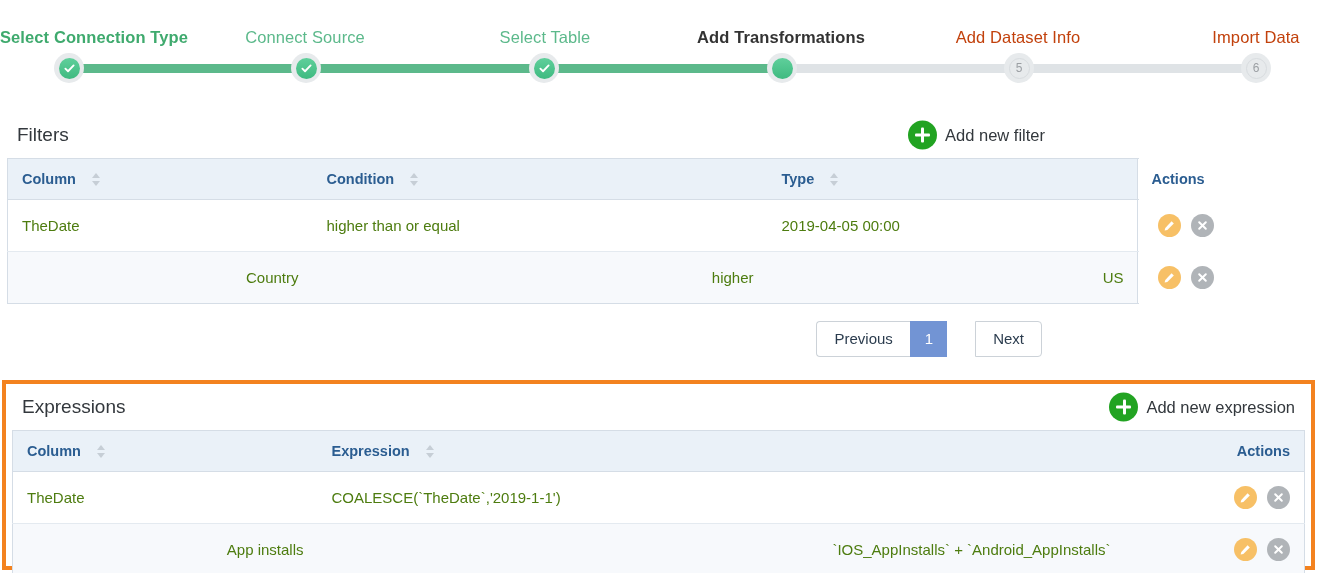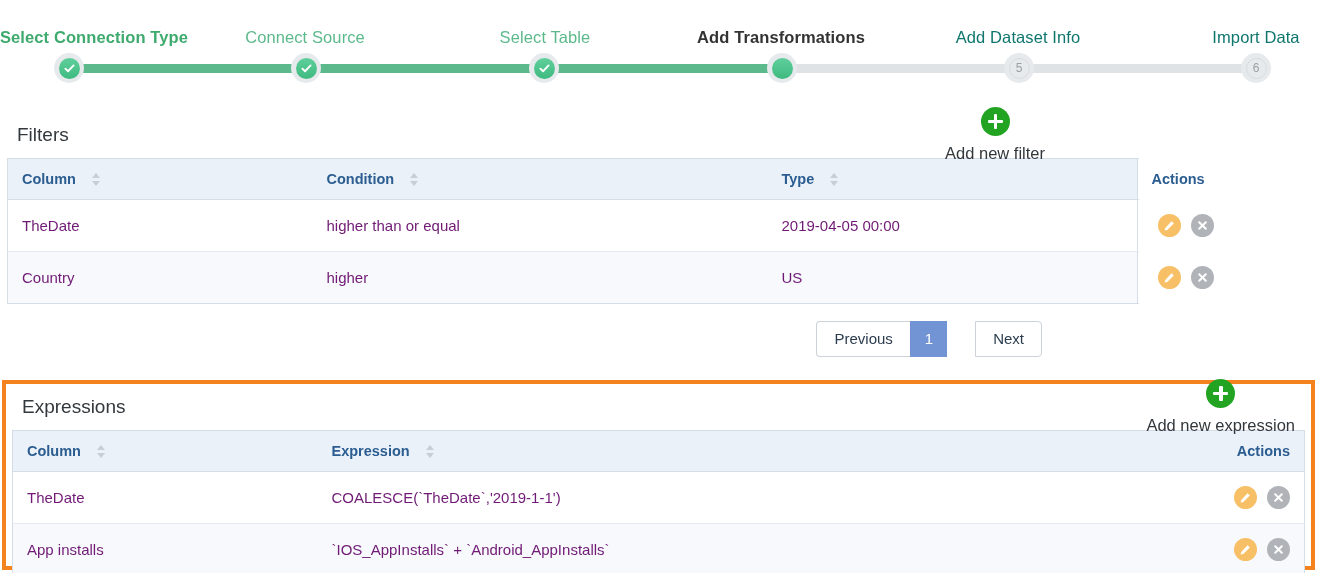--- a/index.html
+++ b/index.html
@@ -15,21 +15,21 @@
   
   .stepper { position: absolute; left: 0; top: 0; width: 1319px; height: 100px; }
   .step-labels { position: relative; height: 30px; }
   .step-label {
     position: absolute; top: 28px; transform: translateX(-50%);
     font-size: 16.5px; white-space: nowrap; letter-spacing: .1px;
   }
   .step-label.done { color: #5cb98b; }
   .step-label.done.first { color: #3faa6e; font-weight: bold; }
   .step-label.current { color: #333333; font-weight: bold; }
-  .step-label.todo { color: #0f766e; }
+  .step-label.todo { color: #c2410c; }
 
   .track {
     position: absolute; left: 69px; right: 63px; top: 64px; height: 9px;
     background: #dfe3e6; border-radius: 5px;
   }
   .track-fill {
     position: absolute; left: 0; top: 0; height: 9px;
     background: #5cb98b; border-radius: 5px;
   }
   .node {
@@ -54,21 +54,20 @@
   }
   .section-title {
     position: absolute; left: 10px; top: 50%; transform: translateY(-50%);
     font-size: 19px; color: #33383d;
   }
   .add-btn {
     position: absolute; right: 10px; top: 50%; transform: translateY(-50%);
     display: flex; align-items: center; gap: 8px;
     cursor: pointer; background: none; border: none; padding: 0;
     font-family: "Liberation Sans", sans-serif;
-    flex-direction: column;
   }
   .add-circle {
     width: 29px; height: 29px; border-radius: 50%;
     background: #22a322; position: relative; flex: 0 0 auto;
   }
   .add-circle::before, .add-circle::after {
     content: ""; position: absolute; background: #ffffff; border-radius: 1px;
   }
   .add-circle::before { left: 7px; right: 7px; top: 13.2px; height: 3.2px; }
   .add-circle::after { top: 7px; bottom: 7px; left: 13.2px; width: 3.2px; }
@@ -87,25 +86,25 @@
   }
   table.grid thead th .hlabel { display: inline-flex; align-items: center; gap: 16px; }
   .sort-ic { display: inline-block; width: 8px; height: 13px; position: relative; }
   .sort-ic::before, .sort-ic::after {
     content: ""; position: absolute; left: 0; border-left: 4px solid transparent;
     border-right: 4px solid transparent;
   }
   .sort-ic::before { top: 0; border-bottom: 5px solid #c6ced6; }
   .sort-ic::after { bottom: 0; border-top: 5px solid #c6ced6; }
   table.grid tbody td {
-    font-size: 15px; color: #701a75; padding: 14px;
+    font-size: 15px; color: #4d7c0f; padding: 14px;
     height: 48px; vertical-align: middle; border-top: 1px solid #e4eaf0;
   }
   table.grid tbody tr.odd td { background: #ffffff; }
-  table.grid tbody tr.even td { background: #f7f9fc; }
+  table.grid tbody tr.even td { background: #f7f9fc; text-align: right; }
   td.actions { text-align: right; white-space: nowrap; padding-right: 14px; }
   .act {
     display: inline-flex; align-items: center; justify-content: center;
     width: 23px; height: 23px; border-radius: 50%; margin-left: 6px;
     cursor: pointer; vertical-align: middle;
   }
   .act.edit { background: #f7c066; }
   .act.del  { background: #b0b4b8; }
   .act svg { display: block; }
 

